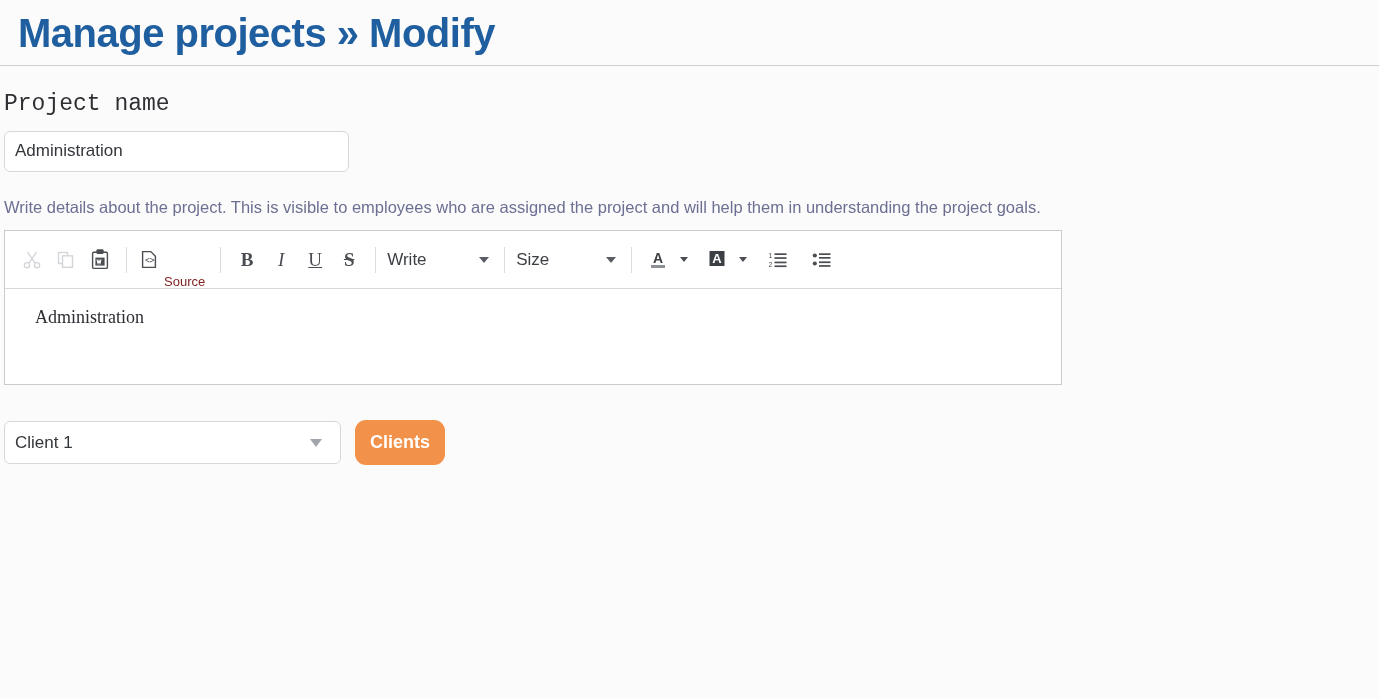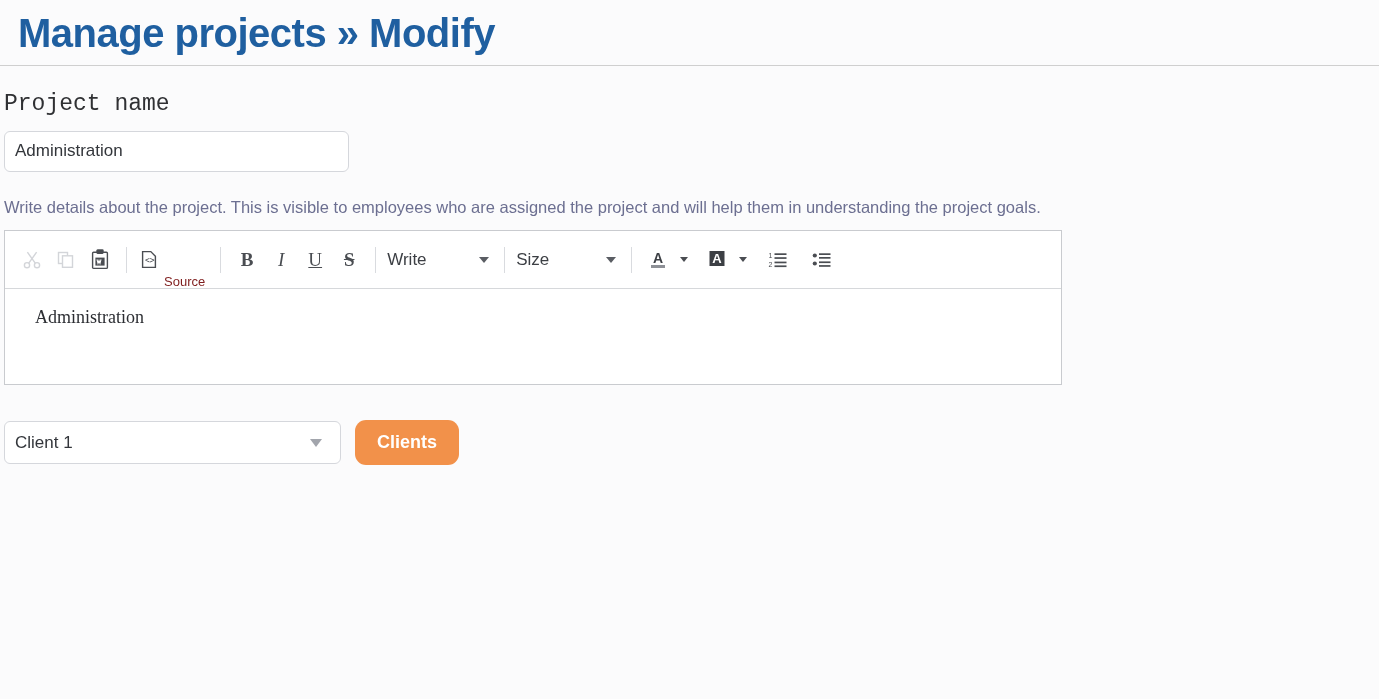--- a/index.html
+++ b/index.html
@@ -177,21 +177,21 @@
   .select-box .sel-caret {
     position: absolute;
     right: 18px;
     width: 0; height: 0;
     border-left: 6px solid transparent;
     border-right: 6px solid transparent;
     border-top: 8px solid #a2a5ac;
   }
   .btn-orange {
     height: 45px;
-    padding: 0 22px;
+    padding: 0 15px;
     background: #f2914a;
     color: #ffffff;
     font-size: 18px;
     font-weight: bold;
     border: none;
     border-radius: 11px;
     cursor: pointer;
     font-family: "Liberation Sans", sans-serif;
   }
 

